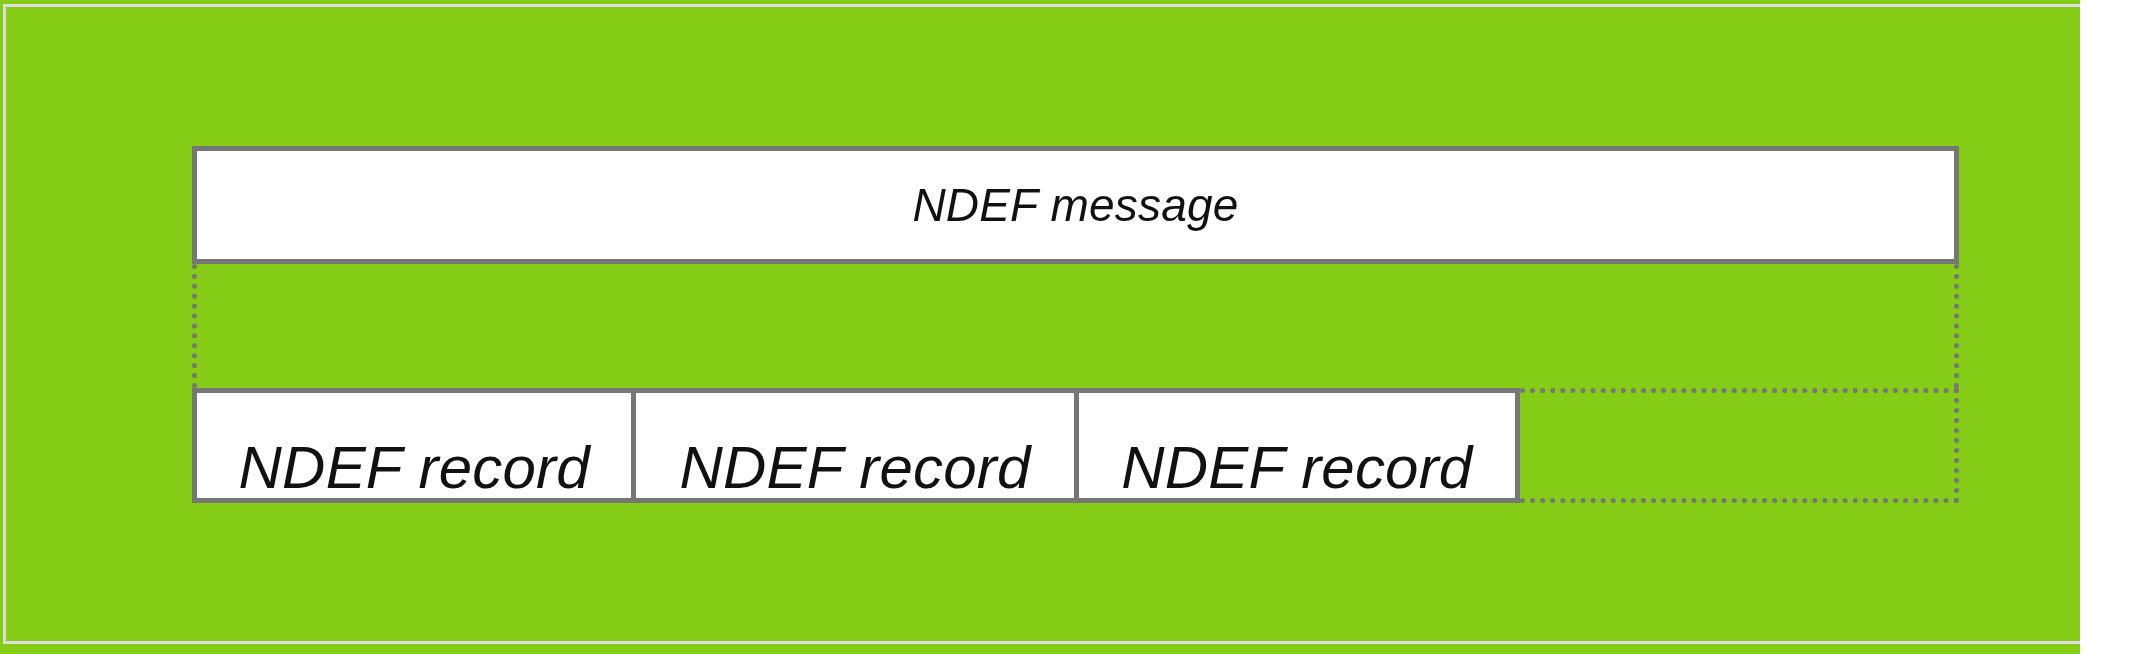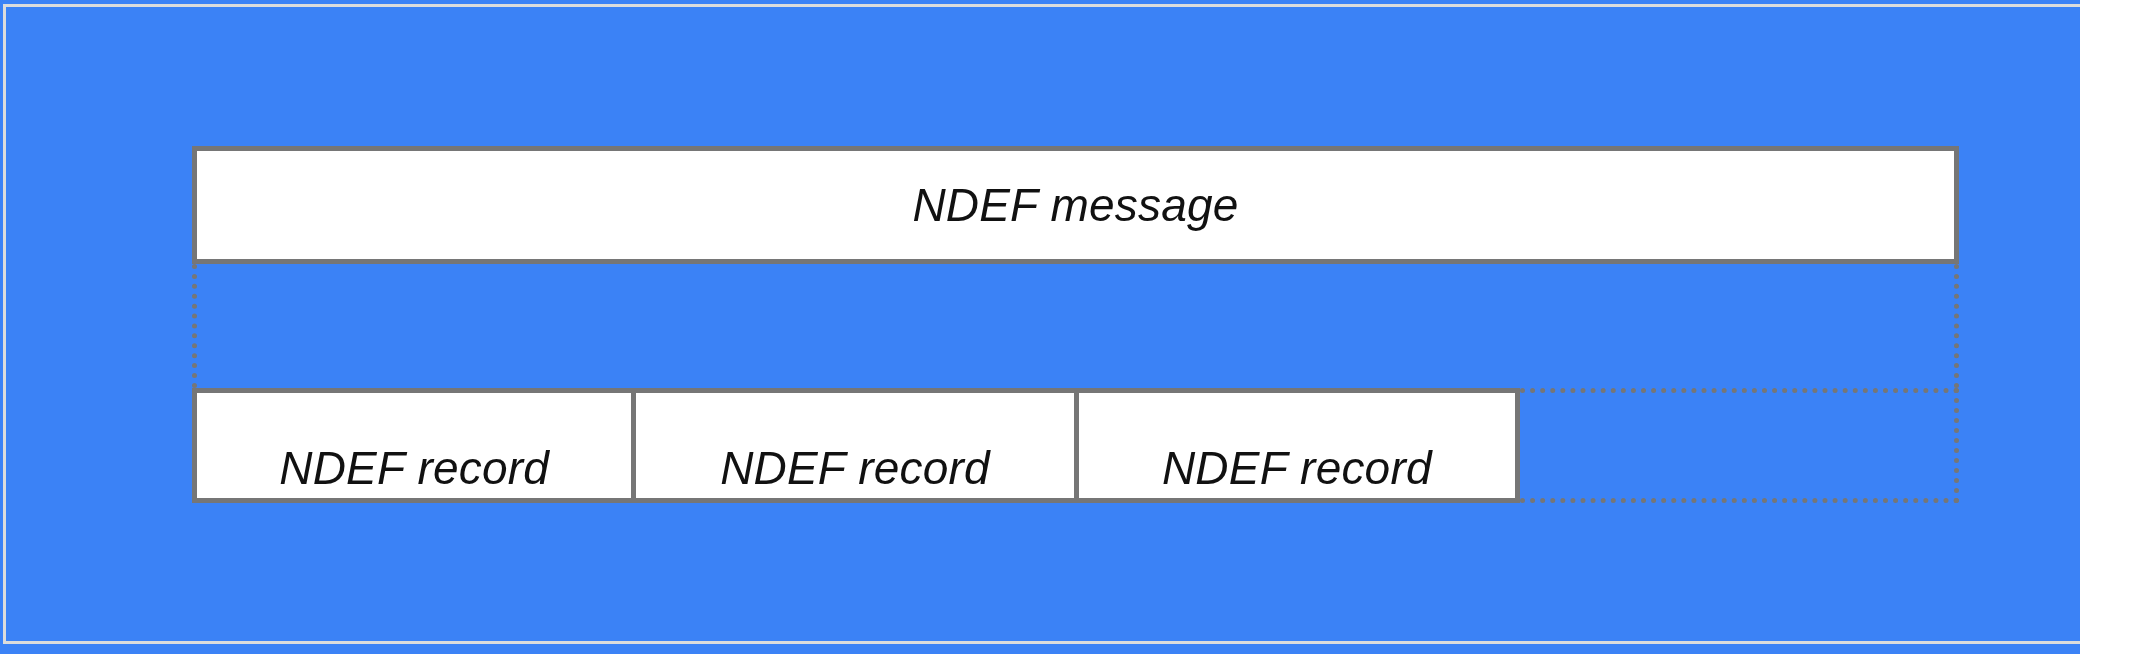--- a/index.html
+++ b/index.html
@@ -11,21 +11,21 @@
 
   body {
     font-family: "Liberation Sans", sans-serif;
   }
 
   
   .page {
     position: relative;
     width: 2080px;
     height: 654px;
-    background: #3b82f6;
+    background: #84cc16;
     box-sizing: border-box;
     overflow: hidden;
   }
 
   .page-frame {
     position: absolute;
     left: 3px;
     top: 4px;
     width: 2145px;
     height: 640px;
@@ -117,21 +117,21 @@
   }
 
   .record-cell:nth-child(1) { width: 436px; }
   .record-cell:nth-child(2) { width: 444px; }
   .record-cell:nth-child(3) { width: 443px; }
 
   .record-label {
     font-family: "Liberation Sans", sans-serif;
     font-style: italic;
     font-weight: 400;
-    font-size: 46px;
+    font-size: 60px;
     line-height: 1;
     color: #111111;
     letter-spacing: 0.2px;
     white-space: nowrap;
     margin-top: 44px;
   }
 
   
   .records-ellipsis {
     position: absolute;

